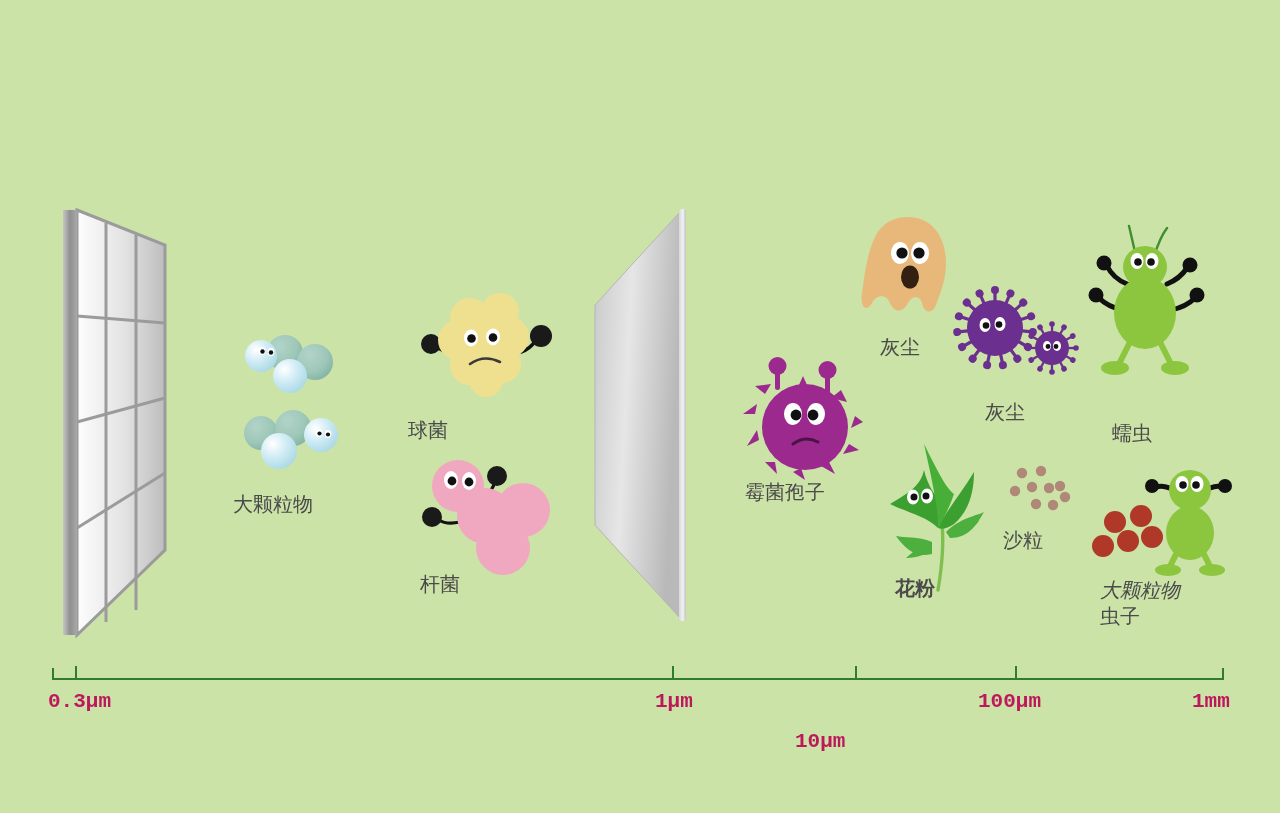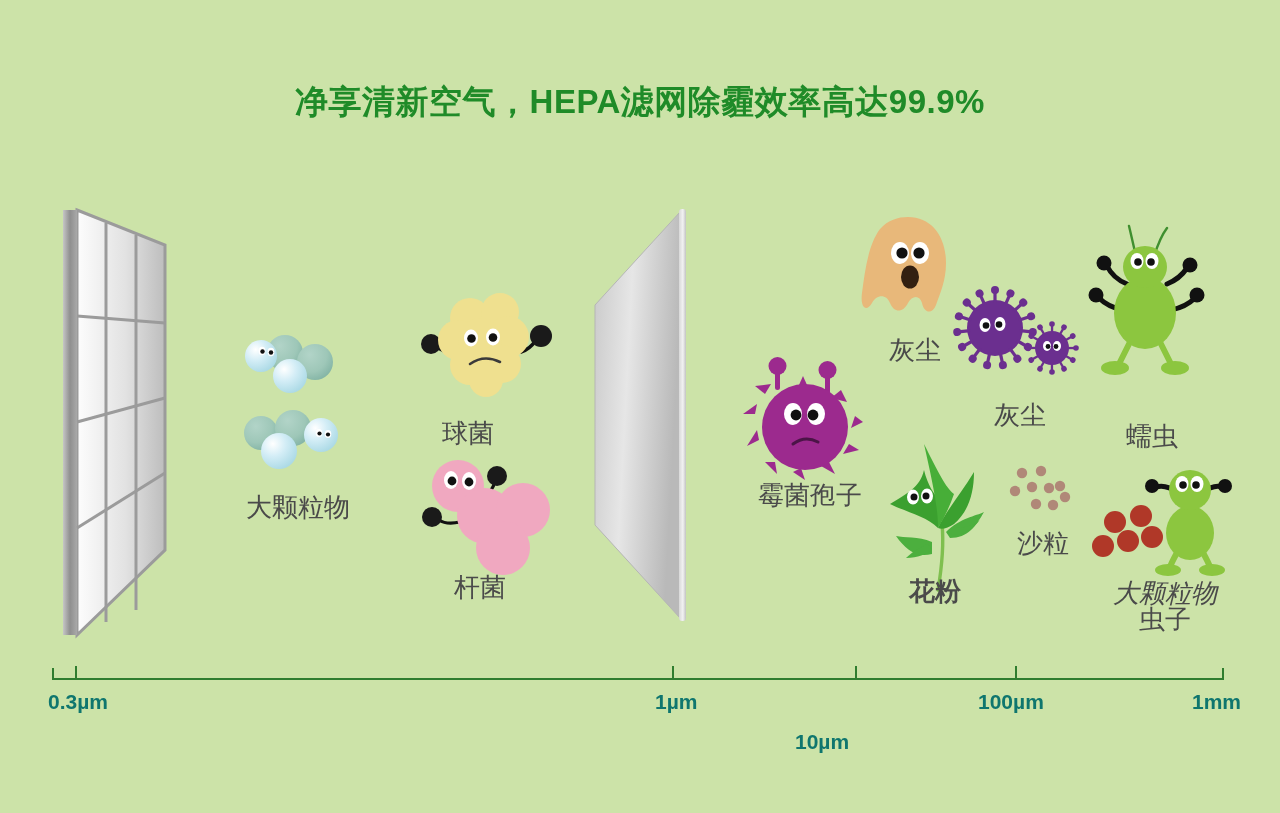--- a/index.html
+++ b/index.html
@@ -19,37 +19,36 @@
     letter-spacing:0.5px;white-space:nowrap;
   }
 
   
   #axis-line{
     left:52px;top:678px;width:1172px;height:2px;background:#2f7d2f;
   }
   .axis-tick{width:2px;height:14px;background:#2f7d2f;top:666px;}
   .axis-cap{width:2px;height:12px;background:#2f7d2f;top:668px;}
   .axis-label{
-    top:690px;font-size:21px;font-weight:bold;color:#0f766e;white-space:nowrap;
+    top:690px;font-size:21px;font-weight:bold;color:#be185d;white-space:nowrap;font-family:Liberation Mono, monospace;
   }
 
   
   .caption{
-    font-size:26px;color:#4a4a4a;white-space:nowrap;line-height:1.22;
-    text-align:center;
+    font-size:20px;color:#4a4a4a;white-space:nowrap;line-height:1.22;
+    text-align:left;
   }
 
   svg{display:block;overflow:visible;}
 </style>
 </head>
 <body>
 
 <div id="stage">
 
-  <div class="abs" id="title">净享清新空气，HEPA滤网除霾效率高达99.9%</div>
 
   <div class="abs" style="left:55px;top:195px;">
     <svg width="330" height="450" viewBox="0 0 330 450">
       <defs>
         <linearGradient id="panelGrad" x1="0" y1="0" x2="1" y2="0">
           <stop offset="0%" stop-color="#fdfdfd"></stop>
           <stop offset="55%" stop-color="#e2e2e2"></stop>
           <stop offset="100%" stop-color="#bdbdbd"></stop>
         </linearGradient>
         <linearGradient id="spineGrad" x1="0" y1="0" x2="1" y2="0">

